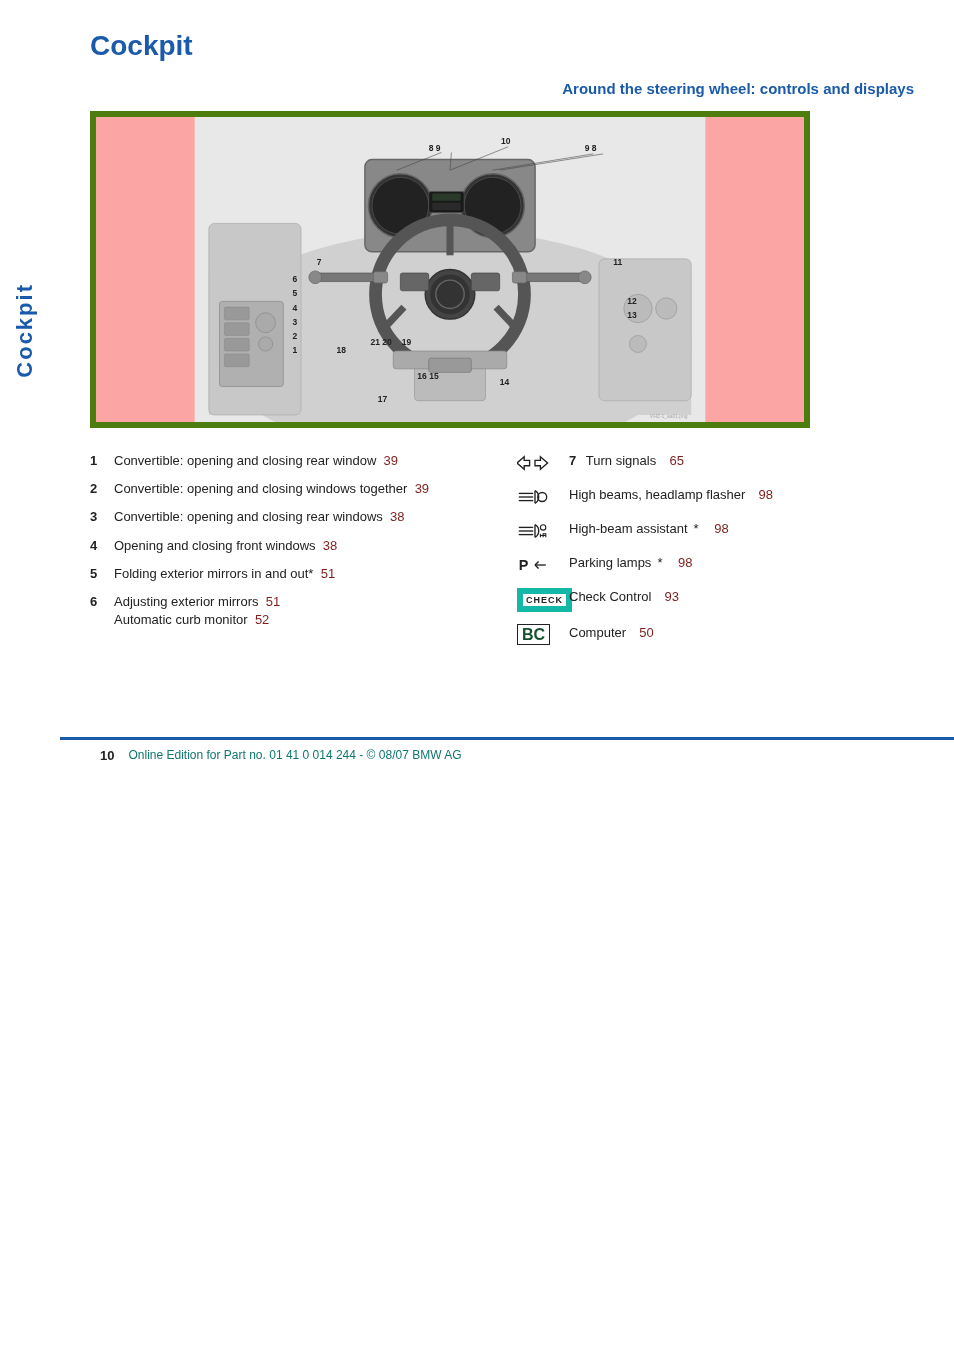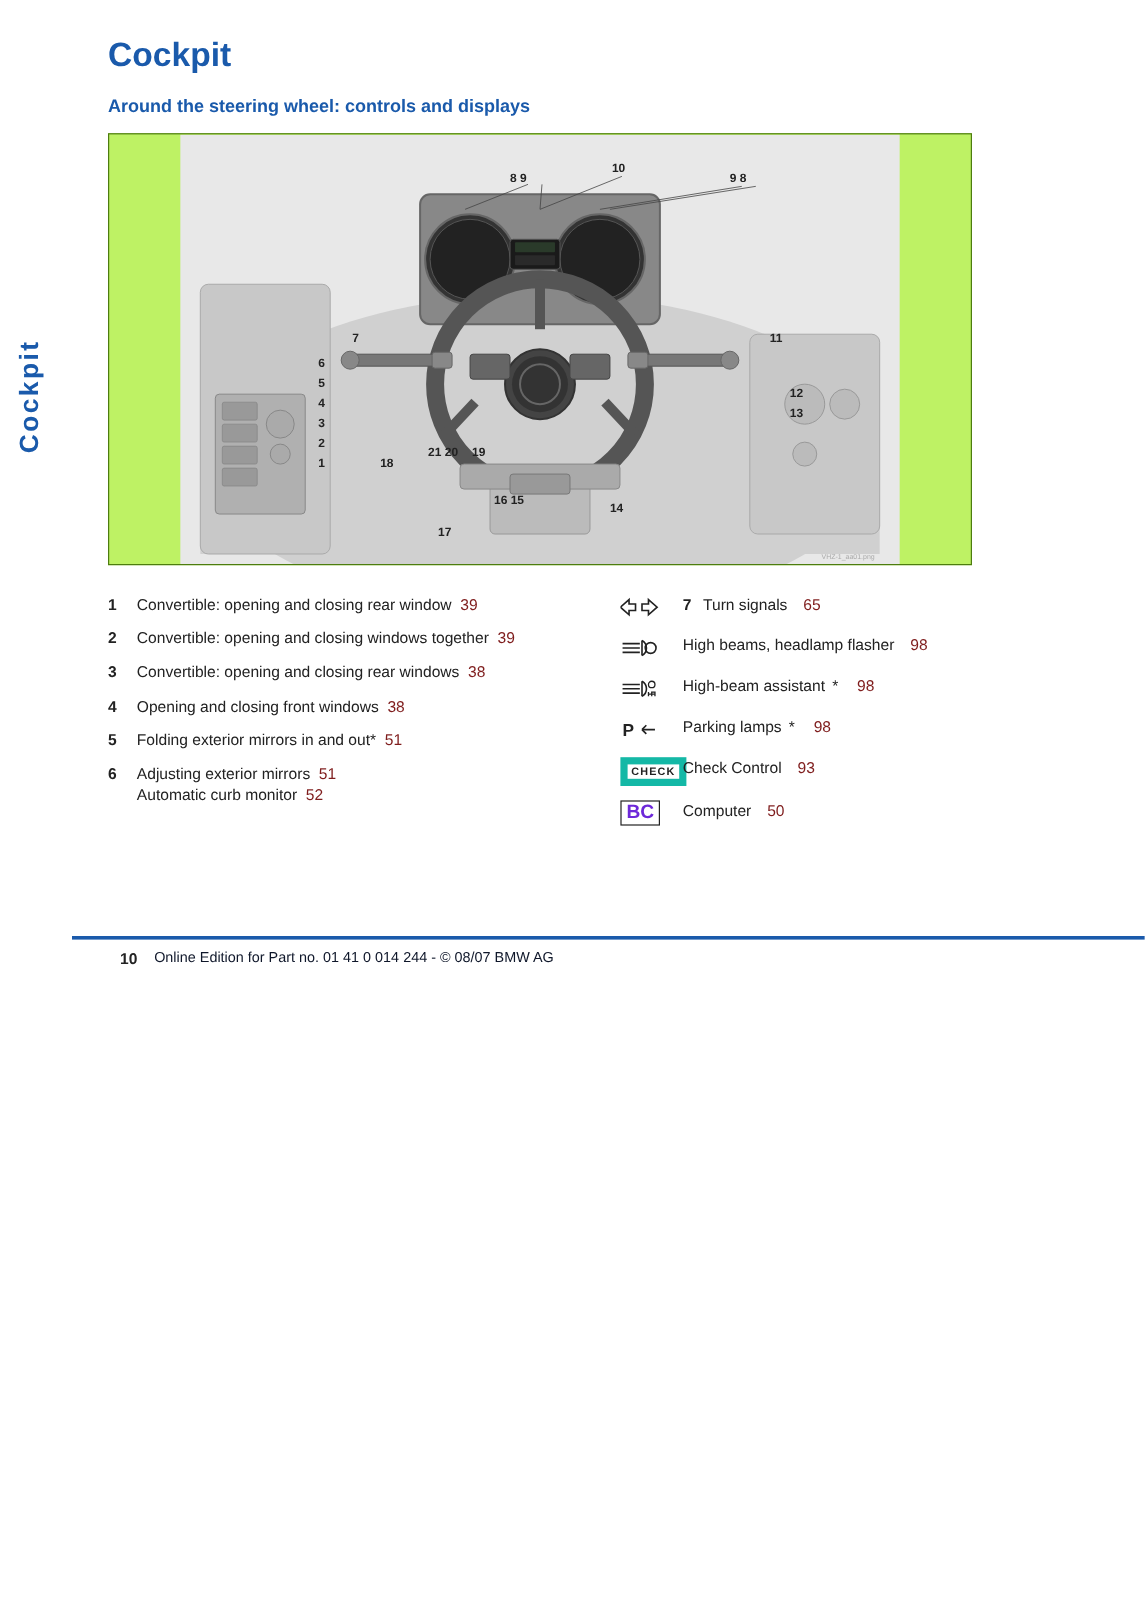--- a/index.html
+++ b/index.html
@@ -46,28 +46,29 @@
       color: #1a5aab;
       margin-bottom: 18px;
     }
 
     
     .section-heading {
       font-size: 15px;
       font-weight: bold;
       color: #1a5aab;
       margin-bottom: 14px;
+      text-align: right;
     }
 
     
     .diagram-container {
-      border: 1px solid #4d7c0f;
-      background: #bef264;
+      border: 6px solid #4d7c0f;
+      background: #fca5a5;
       width: 720px;
-      height: 360px;
+      height: 317px;
       position: relative;
       margin-bottom: 24px;
       overflow: hidden;
     }
 
     
     .diagram-svg {
       width: 100%;
       height: 100%;
     }
@@ -147,38 +148,38 @@
     }
 
     .footer-page-num {
       font-weight: bold;
       font-size: 13px;
       color: #222;
     }
 
     .footer-text {
       font-size: 12px;
-      color: #0f172a;
+      color: #0f766e;
     }
 
     
     .check-label {
       font-size: 9px;
       font-weight: bold;
       letter-spacing: 1px;
       border: 6px solid #14b8a6;
       padding: 1px 3px;
       color: #222;
     }
 
     
     .bc-label {
       font-size: 16px;
       font-weight: bold;
-      color: #6d28d9;
+      color: #14532d;
       border: 1px solid #222;
       padding: 0 4px;
       line-height: 1.2;
     }
 
     .asterisk { color: #222; }
   </style>
 </head>
 <body>
 

